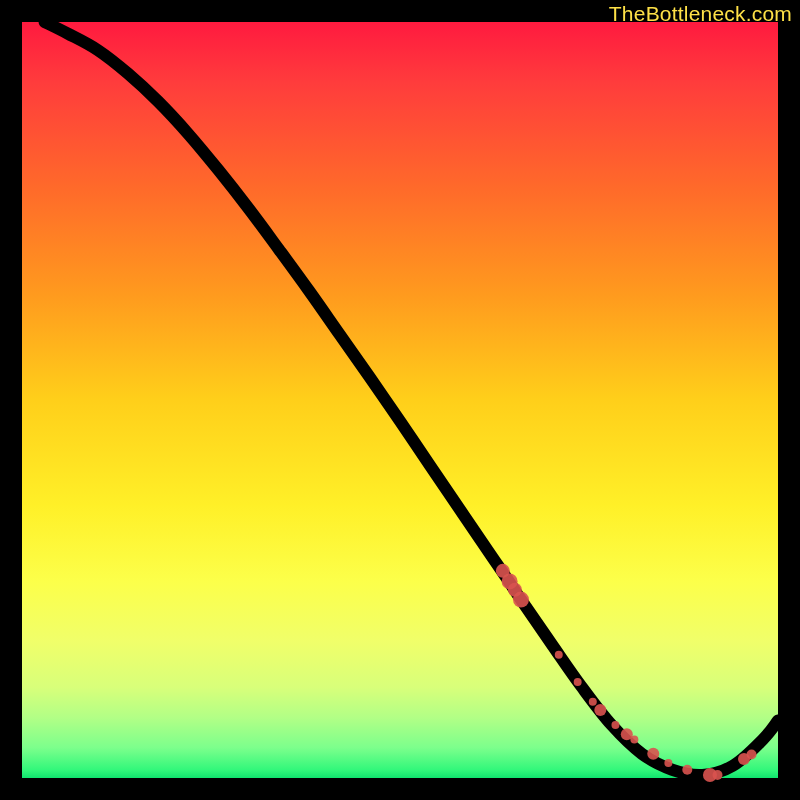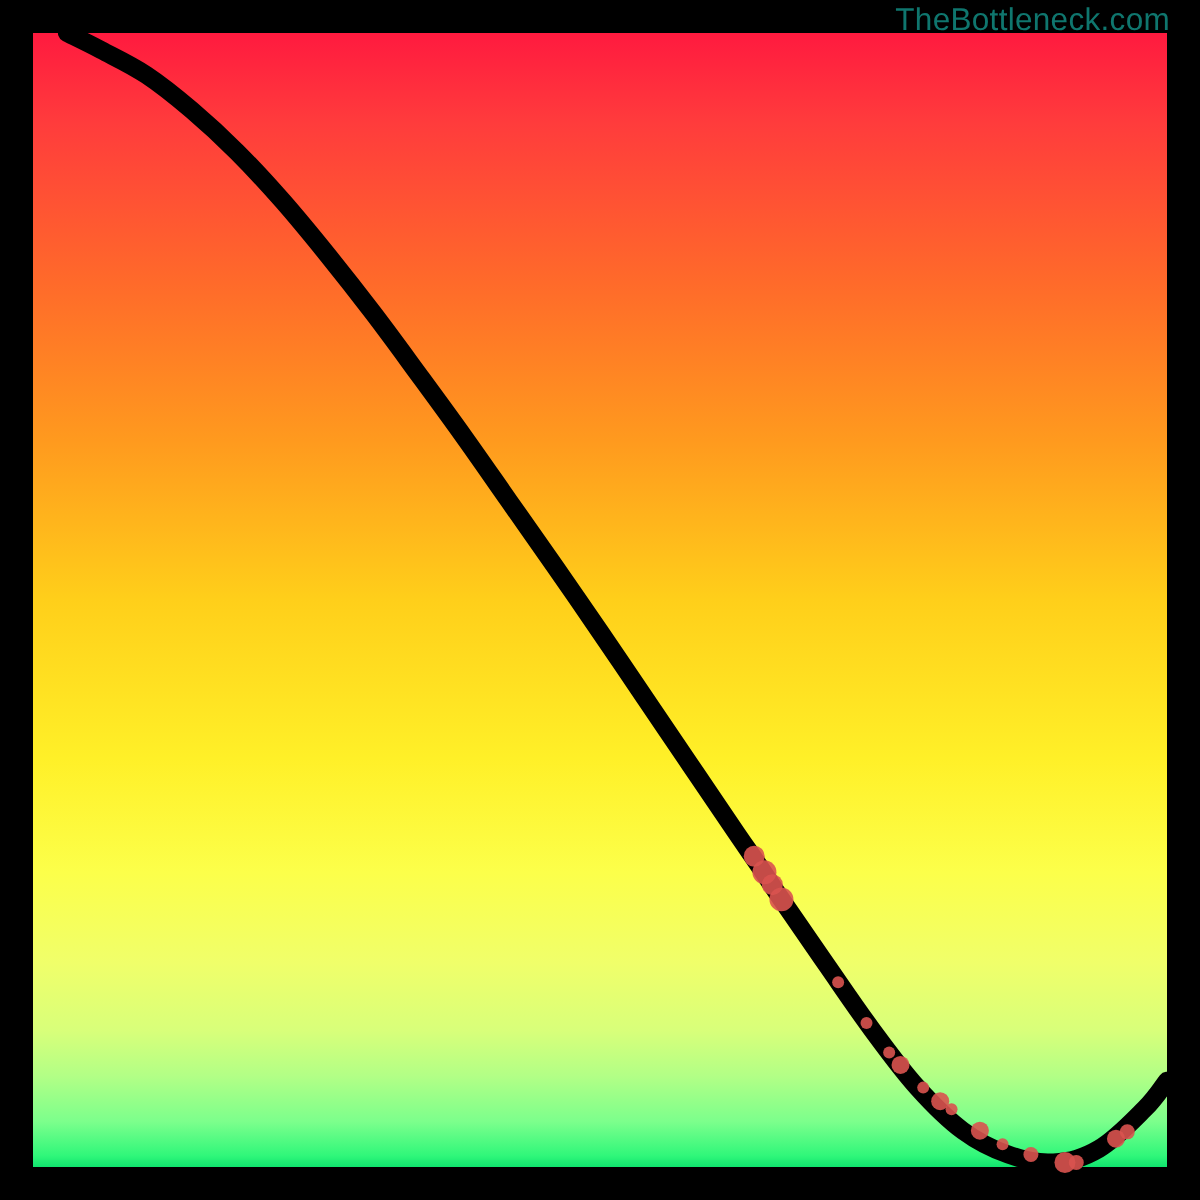--- a/index.html
+++ b/index.html
@@ -55,25 +55,25 @@
     stroke-width: 1.6;
     stroke-linecap: round;
   }
   .marker {
     fill: #d9534f;
     opacity: 0.9;
   }
   .watermark {
     position: absolute;
     top: 2px;
-    right: 20px;
+    right: 8px;
     font-family: Arial, Helvetica, sans-serif;
     font-size: 21px;
     font-weight: 400;
-    color: #0f766e;
+    color: #fde047;
     letter-spacing: 0.2px;
   }
 </style>
 </head>
 <body>
 
 <div class="stage">
 
   <div class="watermark">TheBottleneck.com</div>
 

